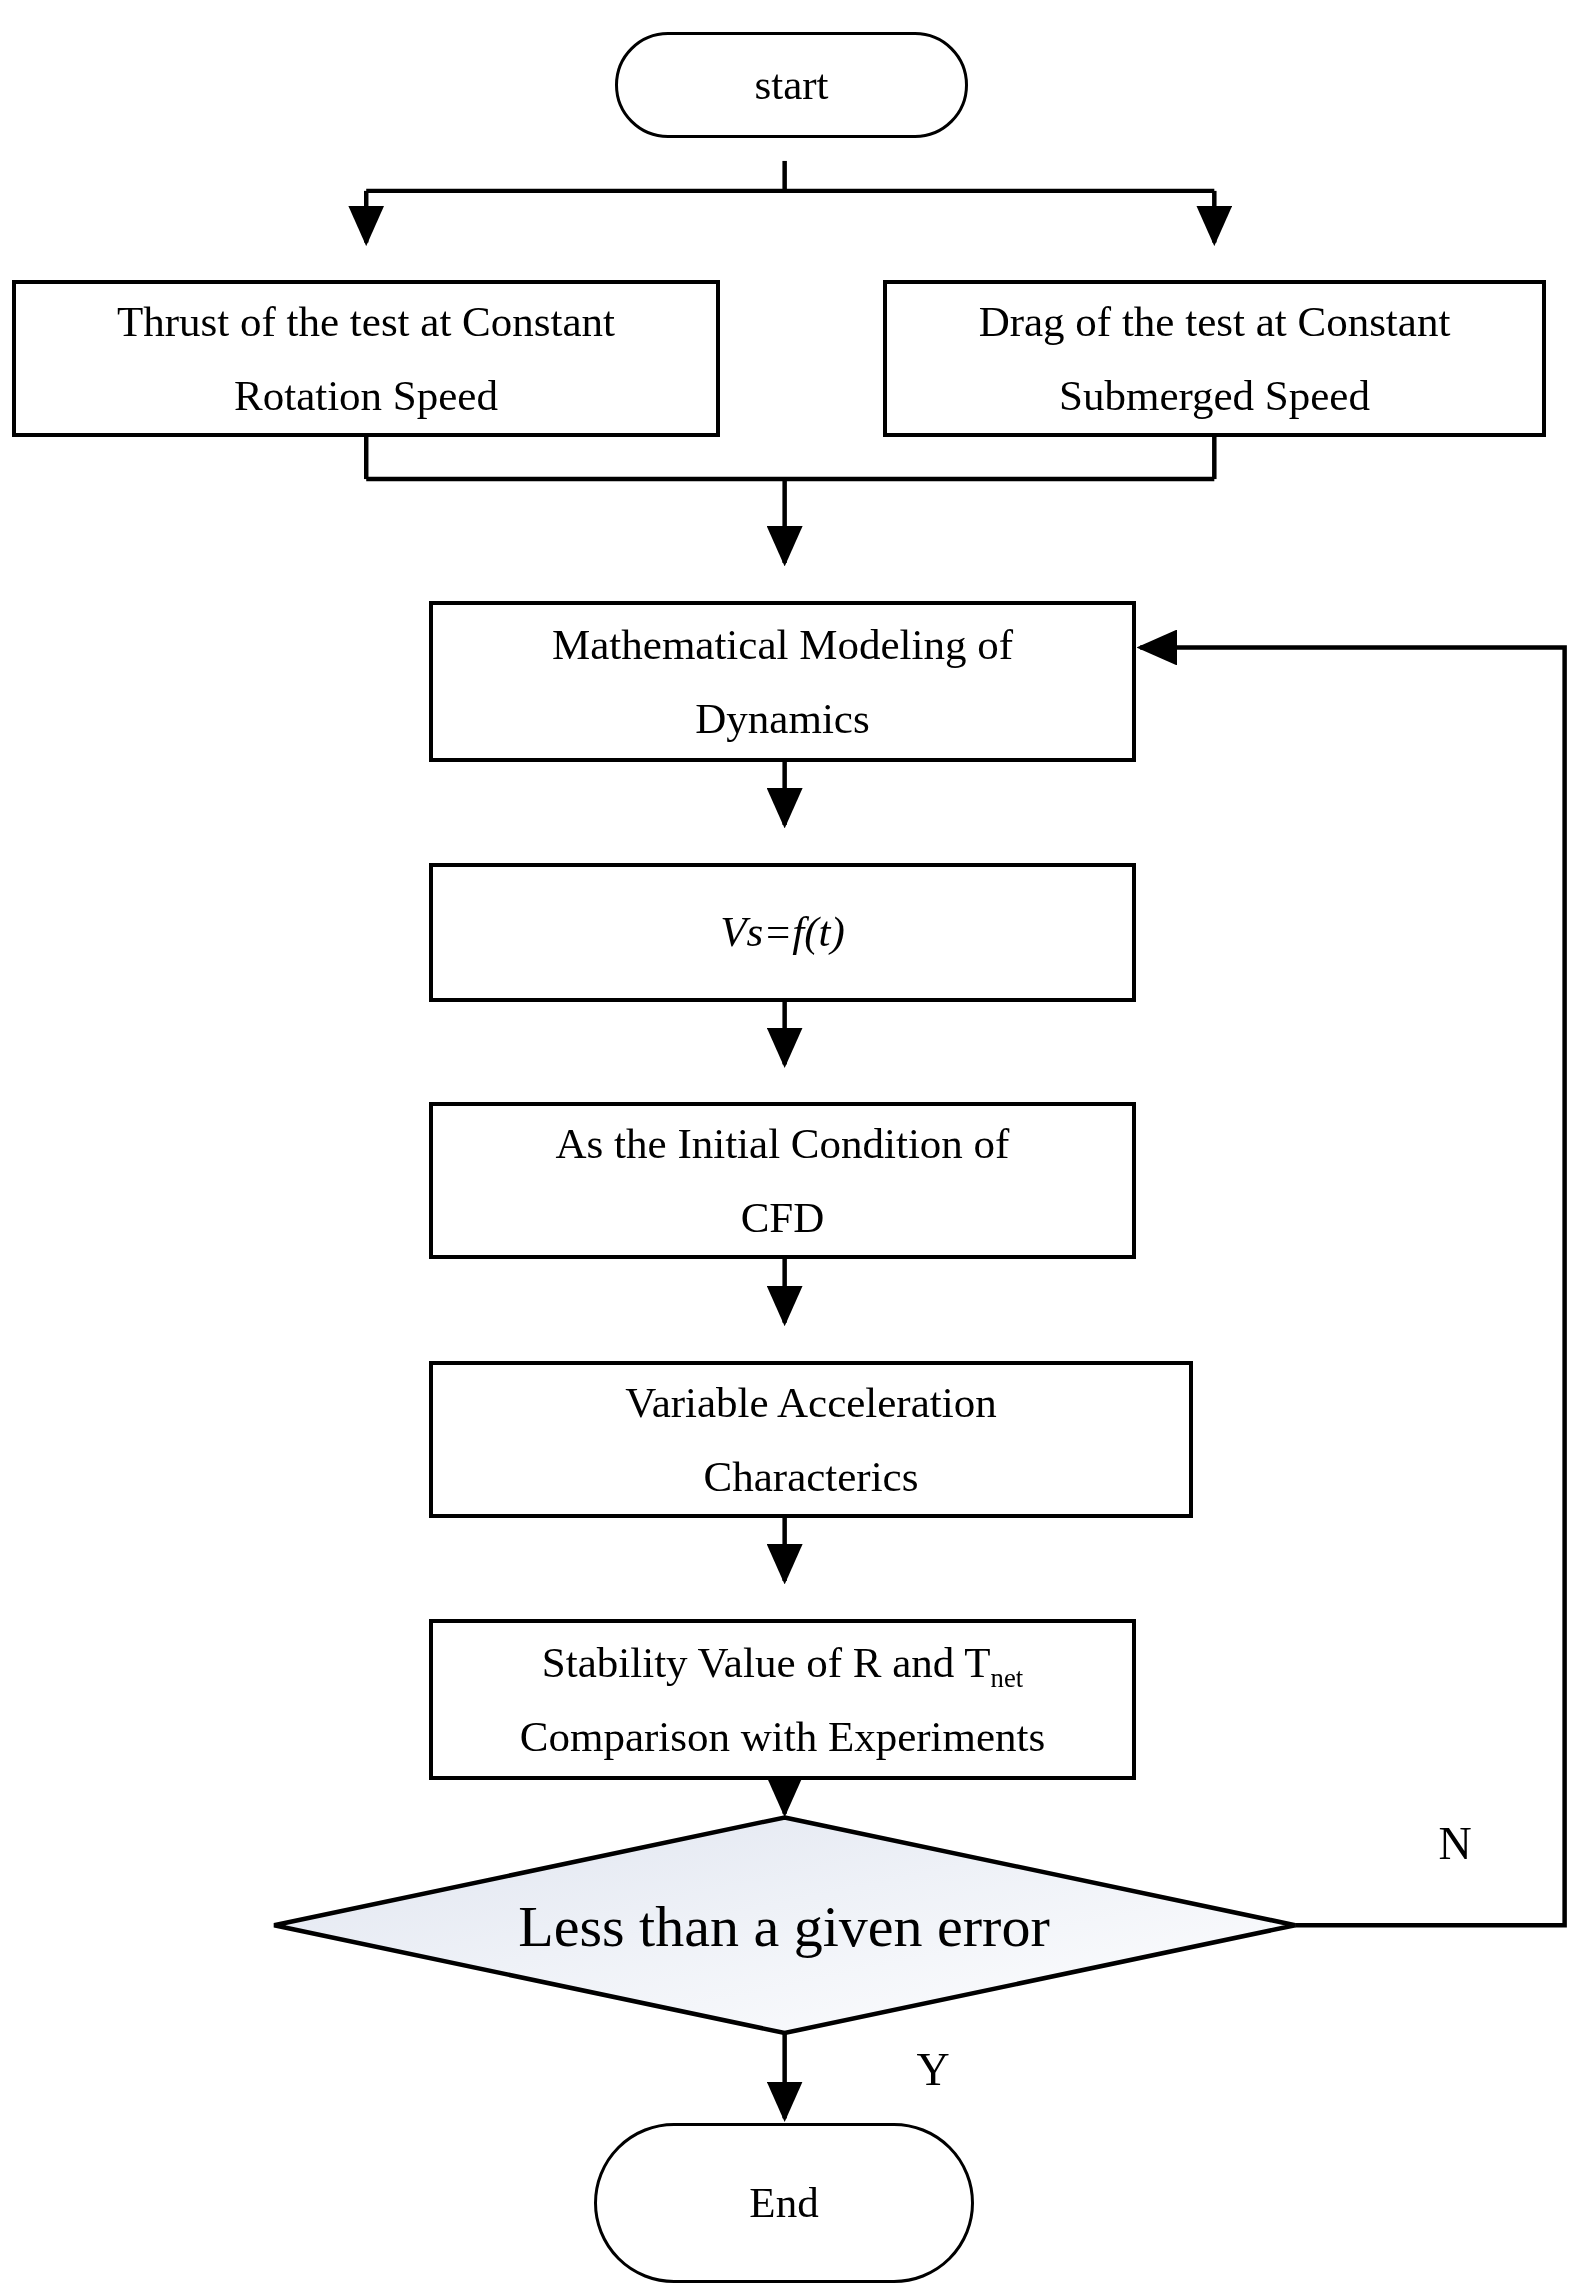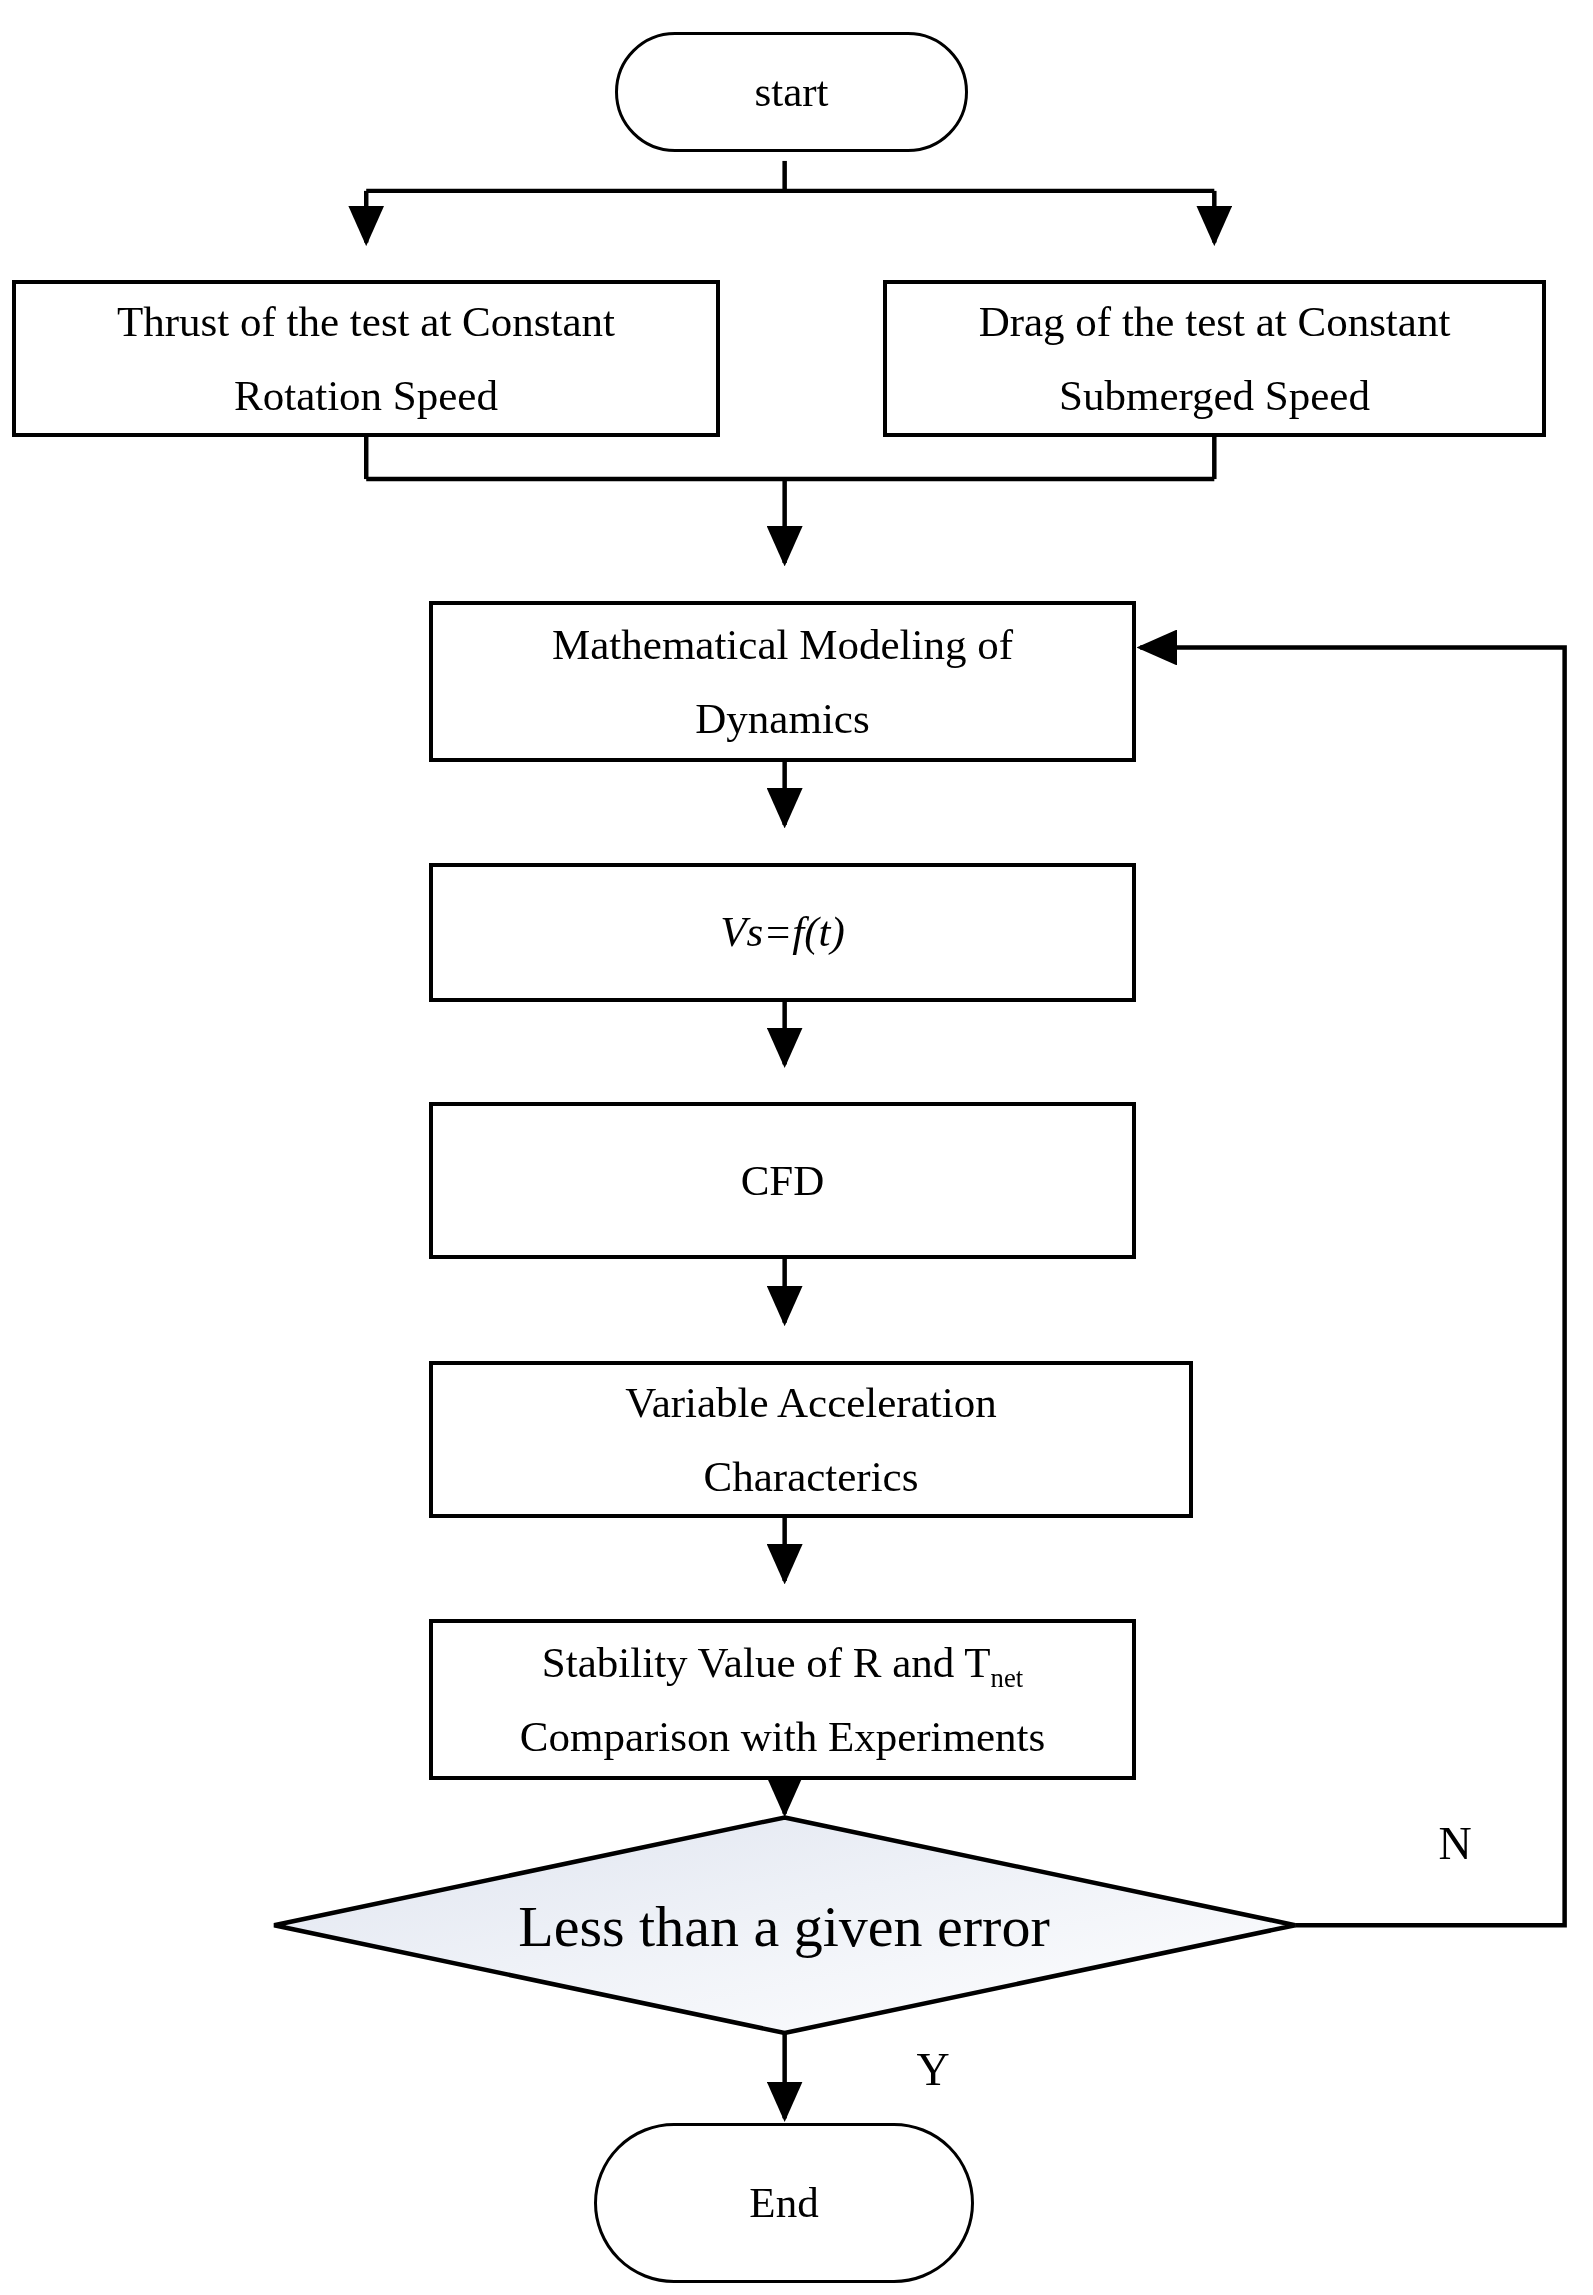--- a/index.html
+++ b/index.html
@@ -78,21 +78,21 @@
       <path d="M1048 1982 V2112" marker-end="url(#arrow)"></path>
       <path d="M1048 2332 V2423" marker-end="url(#arrow)"></path>
 
       <path d="M1048 2716 V2830" marker-end="url(#arrow)"></path>
       <path d="M1730 2572 H2090 V865 H1523" marker-end="url(#arrow)"></path>
     </g>
 
     <polygon points="1048,2428 1730,2572 1048,2716 366,2572" fill="url(#diamondFill)" stroke="#000" stroke-width="6"></polygon>
   </svg>
 
-  <div class="node stadium" style="left:615px;top:32px;width:353px;height:120px;">
+  <div class="node stadium" style="left:615px;top:32px;width:353px;height:106px;">
     <span>start</span>
   </div>
 
   <div class="node rect two-line" style="left:12px;top:246px;width:708px;height:157px;">
     <div class="line">Thrust of the test at  Constant</div>
     <div class="line">Rotation Speed</div>
   </div>
 
   <div class="node rect two-line" style="left:883px;top:246px;width:663px;height:157px;">
     <div class="line">Drag of the test at Constant</div>
@@ -102,20 +102,21 @@
   <div class="node rect two-line" style="left:429px;top:567px;width:707px;height:161px;">
     <div class="line">Mathematical Modeling of</div>
     <div class="line">Dynamics</div>
   </div>
 
   <div class="node rect" style="left:429px;top:829px;width:707px;height:139px;">
     <span class="formula">Vs=f(t)</span>
   </div>
 
   <div class="node rect two-line" style="left:429px;top:1068px;width:707px;height:157px;">
+    <div class="line">As the Initial Condition of</div>
     <div class="line">CFD</div>
   </div>
 
   <div class="node rect two-line" style="left:429px;top:1327px;width:764px;height:157px;">
     <div class="line">Variable Acceleration</div>
     <div class="line">Characterics</div>
   </div>
 
   <div class="node rect" style="left:429px;top:1585px;width:707px;height:161px;">
     <div class="stab-line">

